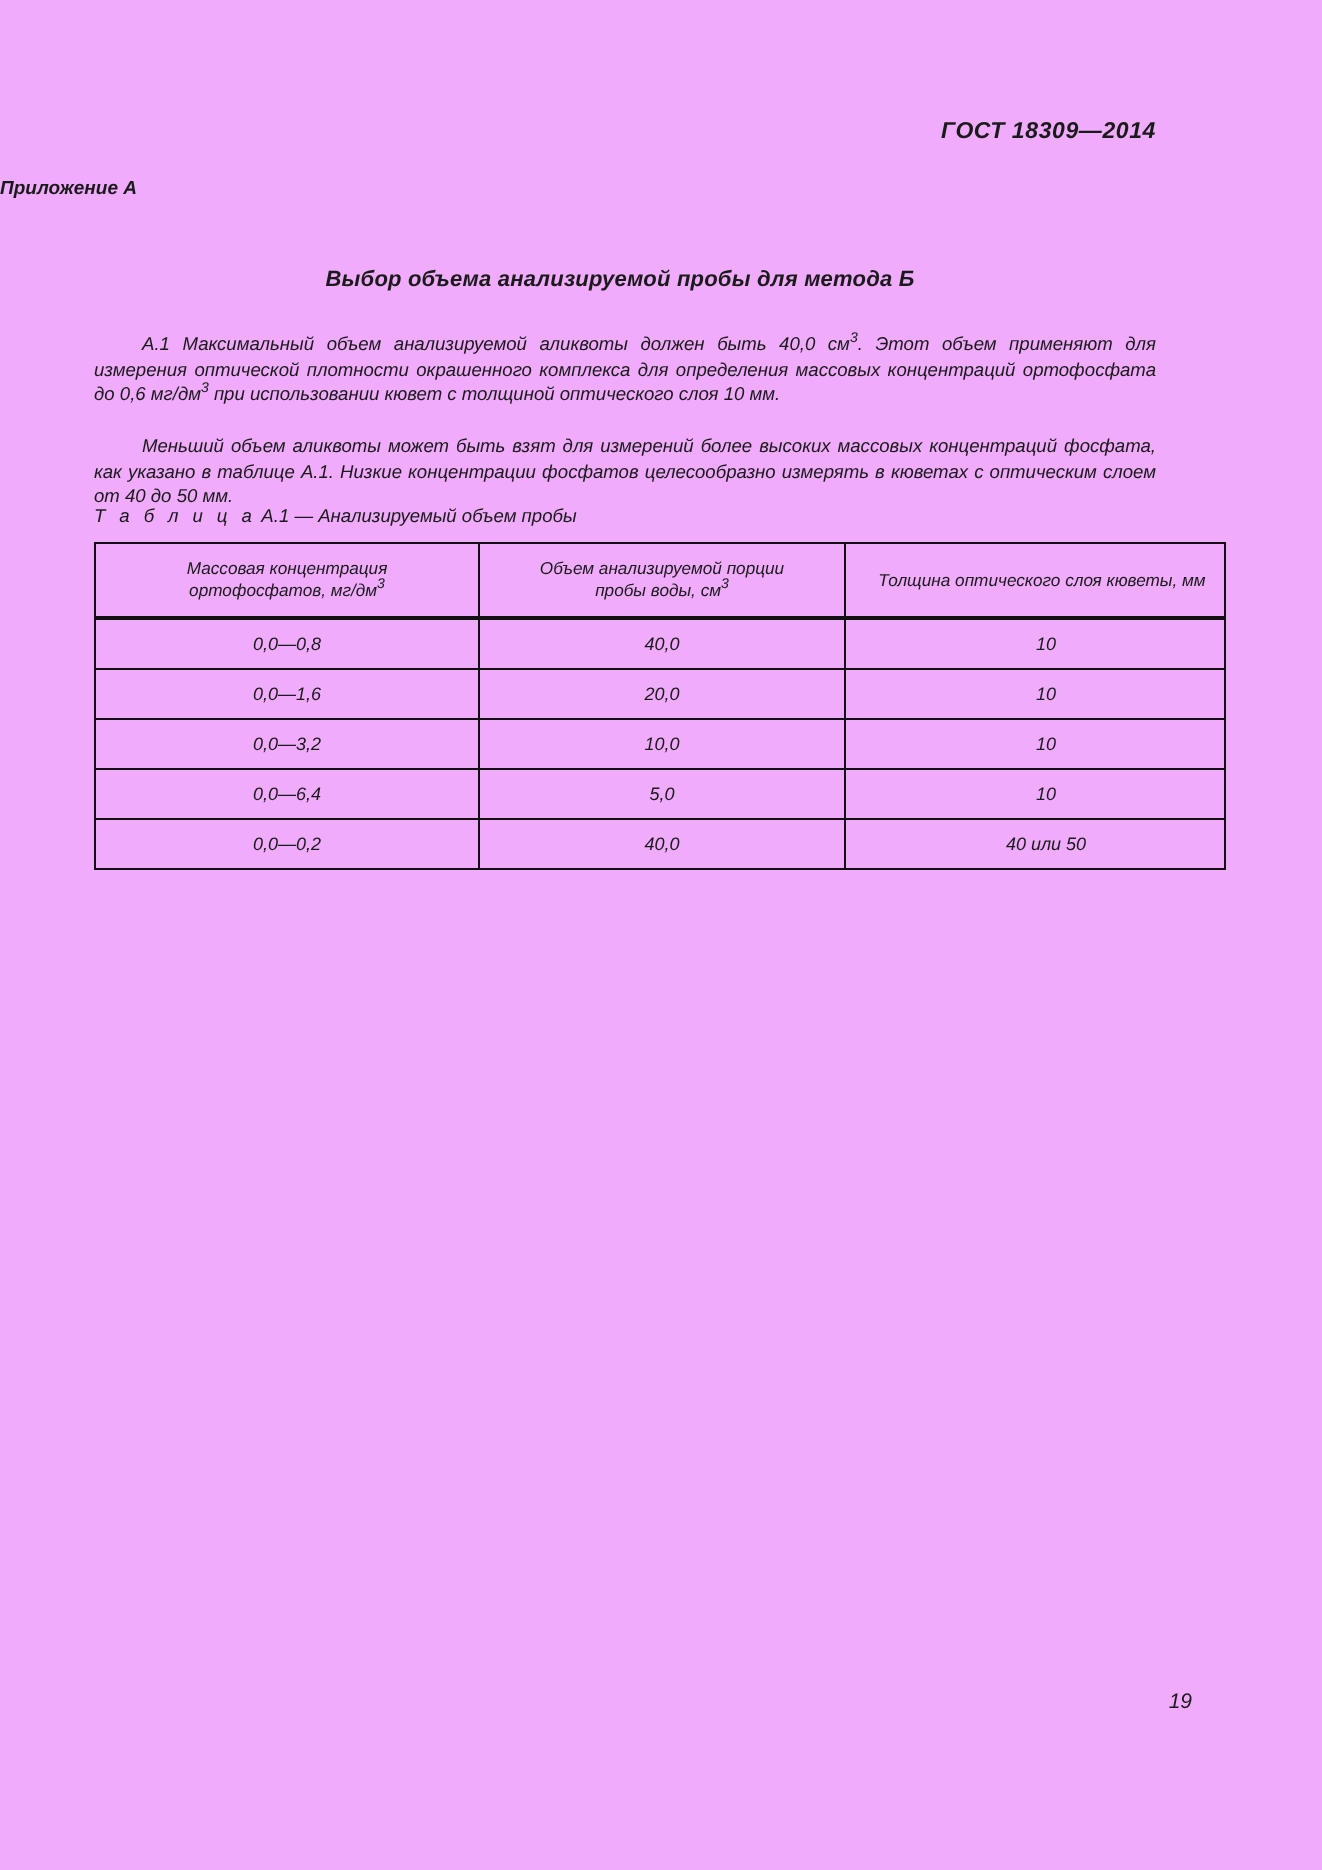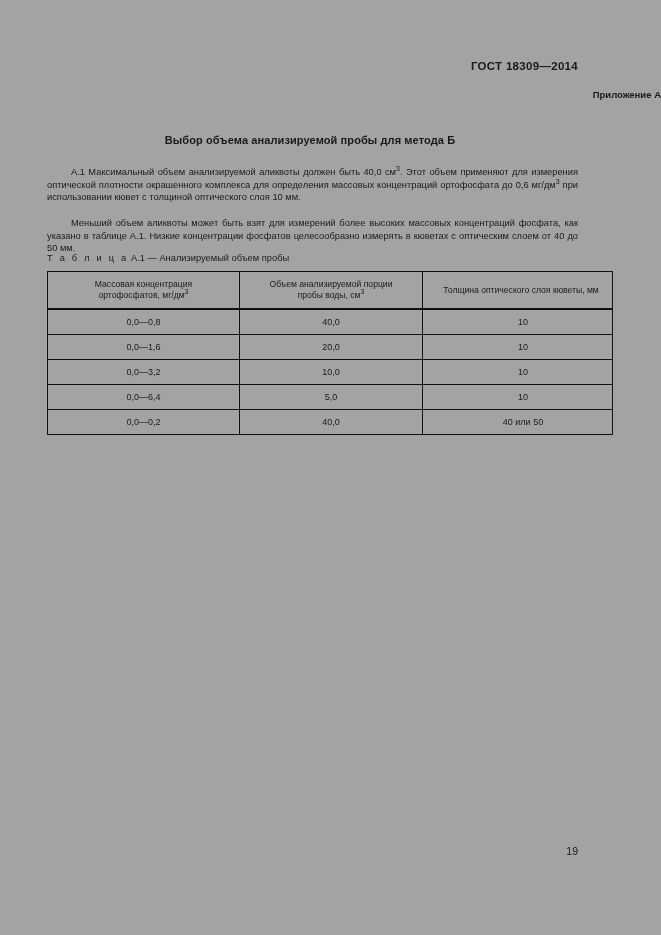--- a/index.html
+++ b/index.html
@@ -4,44 +4,45 @@
 <style>
   html, body {
     margin: 0;
     padding: 0;
     background: #ffffff;
   }
   .page {
     position: relative;
     width: 661px;
     height: 935px;
-    background: #a3a3a3;
+    background: #f0abfc;
     font-family: "Liberation Sans", sans-serif;
     color: #1a1a1a;
     overflow: hidden;
+    font-style: italic;
   }
 
   
   .doc-header {
     position: absolute;
     top: 60px;
     right: 83px;
     font-size: 11.5px;
     font-weight: bold;
     letter-spacing: 0.3px;
     white-space: nowrap;
   }
 
   
   .annex-block {
     position: absolute;
     top: 88px;
     left: 0;
     width: 661px;
-    text-align: right;
+    text-align: left;
     font-size: 9.5px;
     font-weight: bold;
     line-height: 14px;
   }
 
   .section-heading {
     position: absolute;
     top: 134px;
     left: 0;
     width: 620px;
@@ -122,21 +123,21 @@
 
   .table-outer-left  { border-left-width: 2px; }
   .table-outer-right { border-right-width: 2px; }
   .table-outer-top   { border-top-width: 2px; }
   .table-outer-bot   { border-bottom-width: 2px; }
 
   
   .page-number {
     position: absolute;
     bottom: 78px;
-    right: 83px;
+    right: 65px;
     font-size: 10.5px;
     text-align: right;
   }
 </style>
 </head>
 <body>
 
 <div class="page">
 
   <div class="doc-header">ГОСТ 18309—2014</div>

